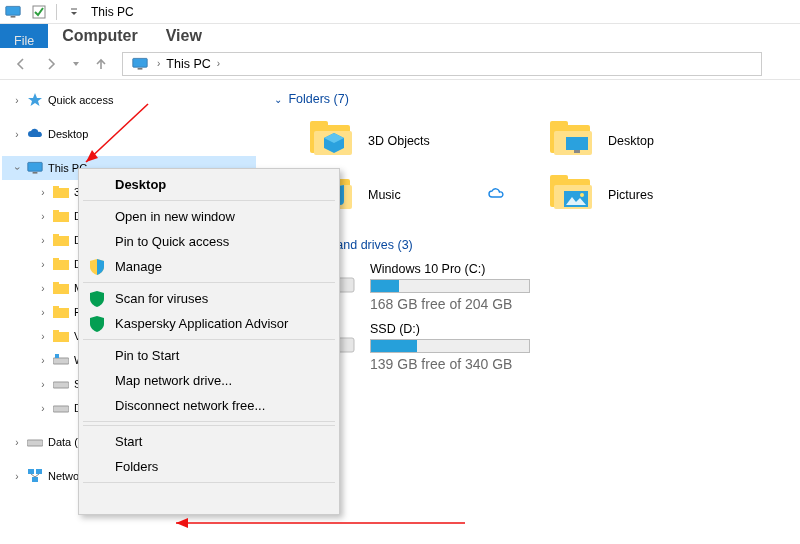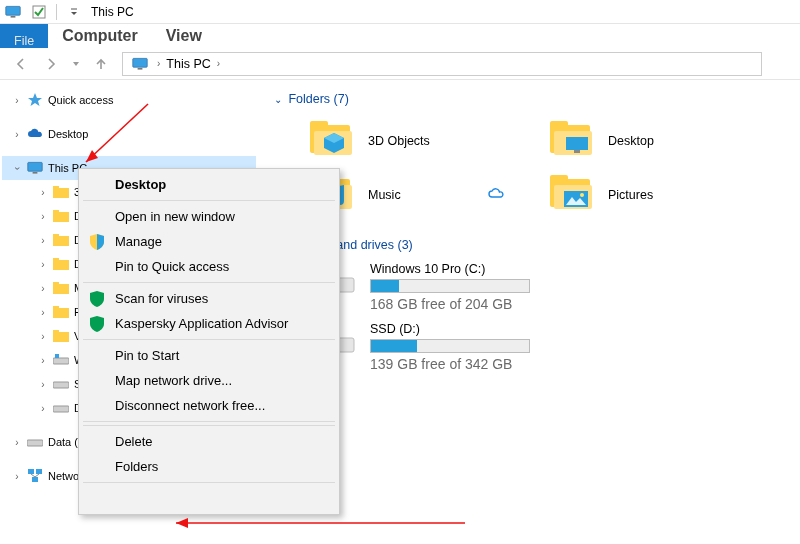--- a/index.html
+++ b/index.html
@@ -371,47 +371,47 @@
         <span class="drv-icon">
             <svg width="46" height="32" viewBox="0 0 46 32">
               <rect x="2" y="14" width="42" height="14" rx="2" fill="#e6e6e6" stroke="#bdbdbd"></rect>
             </svg>
           </span>
         <div>
           <div class="drv-name">SSD (D:)</div>
           <div class="bar">
               <div class="bar-fill" style="width:29%"></div>
             </div>
-          <div class="drv-free">139 GB free of 342 GB</div>
+          <div class="drv-free">139 GB free of 340 GB</div>
         </div>
       </div>
     </div>
   </div>
 </div>
 
 <div class="ctx">
   <div class="ctx-item bold">
       <span>Desktop</span>
     </div>
   <div class="ctx-sep"></div>
   <div class="ctx-item">
       <span>Open in new window</span>
+    </div>
+  <div class="ctx-item">
+      <span>Pin to Quick access</span>
     </div>
   <div class="ctx-item">
     <span class="ctx-ico">
         <svg width="14" height="16" viewBox="0 0 14 16">
           <path d="M7 0 L14 2 V8 C14 12 10 15 7 16 C4 15 0 12 0 8 V2 Z" fill="#ffcf48"></path>
           <path d="M7 0 L14 2 V8 C14 12 10 15 7 16 V0 Z" fill="#2aa1de"></path>
         </svg>
       </span>
     <span>Manage</span>
   </div>
-  <div class="ctx-item">
-      <span>Pin to Quick access</span>
-    </div>
   <div class="ctx-sep"></div>
   <div class="ctx-item">
     <span class="ctx-ico">
         <svg width="14" height="16" viewBox="0 0 14 16">
           <path d="M7 0 L14 2 V8 C14 12 10 15 7 16 C4 15 0 12 0 8 V2 Z" fill="#049e52"></path>
         </svg>
       </span>
     <span>Scan for viruses</span>
   </div>
   <div class="ctx-item">
@@ -428,21 +428,21 @@
     </div>
   <div class="ctx-item">
       <span>Map network drive...</span>
     </div>
   <div class="ctx-item">
       <span>Disconnect network free...</span>
     </div>
   <div class="ctx-sep"></div>
   <div class="ctx-sep"></div>
   <div class="ctx-item">
-      <span>Delete</span>
+      <span>Start</span>
     </div>
   <div class="ctx-item">
       <span>Folders</span>
     </div>
   <div class="ctx-sep"></div>
   <div class="ctx-item"></div>
 </div>
 
 <svg class="arrow" style="left:78px;top:100px" width="80" height="70">
   <line x1="70" y1="4" x2="8" y2="62" stroke="#e11" stroke-width="1.6"></line>

